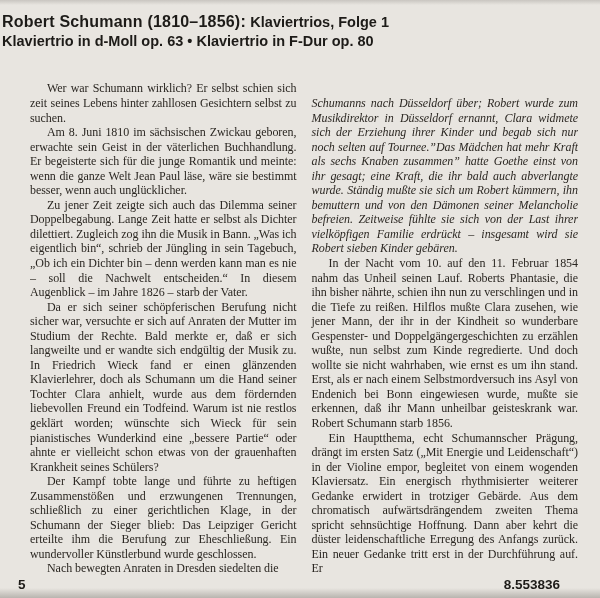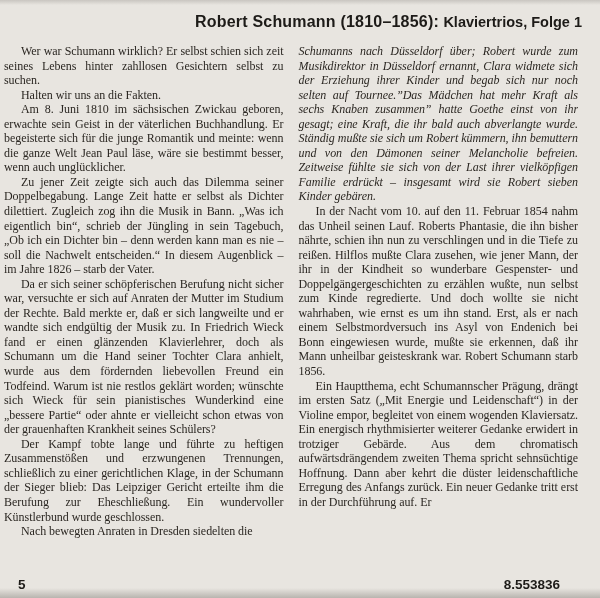--- a/index.html
+++ b/index.html
@@ -26,31 +26,31 @@
     content:"";position:absolute;left:0;bottom:0;right:0;height:10px;
     background:linear-gradient(to top,rgba(60,55,48,.28),rgba(60,55,48,0));
     pointer-events:none;
   }
   .header{
     margin:13px 18px 0 2px;
     font-family:"Liberation Sans",sans-serif;
     font-weight:bold;
     color:var(--head-ink);
     line-height:18px;
-    text-align:right;
   }
   .header .line1-name{font-size:16px;letter-spacing:.2px;}
   .header .line1-rest{font-size:14.5px;}
   .header .line2{font-size:14.5px;margin-top:1px;}
   .columns{
     display:flex;
     gap:15px;
-    margin:13px 22px 0 4px;
+    margin:13px 22px 0 30px;
     height:513px;
     overflow:hidden;
+    align-items:flex-end;
   }
   .col{
     flex:1 1 0;
     font-family:"Liberation Serif",serif;
     font-size:12px;
     line-height:14.55px;
     color:var(--ink);
     text-align:justify;
     letter-spacing:-0.05px;
     hyphens:none;
@@ -73,27 +73,27 @@
 </head>
 <body>
 
 <div class="page">
 
   <div class="header">
     <div class="line1">
       <span class="line1-name">Robert Schumann (1810–1856):</span>
       <span class="line1-rest">Klaviertrios, Folge 1</span>
     </div>
+    <div class="line2">Klaviertrio in d-Moll op. 63 • Klaviertrio in F-Dur op. 80</div>
   </div>
 
   <div class="columns">
 
     <div class="col">
       <p><span>Wer war Schumann wirklich? Er selbst schien sich zeit seines Lebens hinter zahllosen Gesichtern selbst zu suchen.</span></p>
-      <p><span>Halten wir uns an die Fakten.</span></p>
       <p><span>Am 8. Juni 1810 im sächsischen Zwickau geboren, erwachte sein Geist in der väterlichen Buchhandlung. Er begeisterte sich für die junge Romantik und meinte: wenn die ganze Welt Jean Paul läse, wäre sie bestimmt besser, wenn auch unglücklicher.</span></p>
       <p><span>Zu jener Zeit zeigte sich auch das Dilemma seiner Doppelbegabung. Lange Zeit hatte er selbst als Dichter dilettiert. Zugleich zog ihn die Musik in Bann. „Was ich eigentlich bin“, schrieb der Jüngling in sein Tagebuch, „Ob ich ein Dichter bin – denn werden kann man es nie – soll die Nachwelt entscheiden.“ In diesem Augenblick – im Jahre 1826 – starb der Vater.</span></p>
       <p><span>Da er sich seiner schöpferischen Berufung nicht sicher war, versuchte er sich auf Anraten der Mutter im Studium der Rechte. Bald merkte er, daß er sich langweilte und er wandte sich endgültig der Musik zu. In Friedrich Wieck fand er einen glänzenden Klavierlehrer, doch als Schumann um die Hand seiner Tochter Clara anhielt, wurde aus dem fördernden liebevollen Freund ein Todfeind. Warum ist nie restlos geklärt worden; wünschte sich Wieck für sein pianistisches Wunderkind eine „bessere Partie“ oder ahnte er vielleicht schon etwas von der grauenhaften Krankheit seines Schülers?</span></p>
       <p><span>Der Kampf tobte lange und führte zu heftigen Zusammenstößen und erzwungenen Trennungen, schließlich zu einer gerichtlichen Klage, in der Schumann der Sieger blieb: Das Leipziger Gericht erteilte ihm die Berufung zur Eheschließung. Ein wundervoller Künstlerbund wurde geschlossen.</span></p>
       <p><span>Nach bewegten Anraten in Dresden siedelten die</span></p>
     </div>
 
     <div class="col">
       <p class="no-indent"><span>Schumanns nach Düsseldorf über; Robert wurde zum Musikdirektor in Düsseldorf ernannt, Clara widmete sich der Erziehung ihrer Kinder und begab sich nur noch selten auf Tournee.”Das Mädchen hat mehr Kraft als sechs Knaben zusammen” hatte Goethe einst von ihr gesagt; eine Kraft, die ihr bald auch abverlangte wurde. Ständig mußte sie sich um Robert kümmern, ihn bemuttern und von den Dämonen seiner Melancholie befreien. Zeitweise fühlte sie sich von der Last ihrer vielköpfigen Familie erdrückt – insgesamt wird sie Robert sieben Kinder gebären.</span></p>
       <p><span>In der Nacht vom 10. auf den 11. Februar 1854 nahm das Unheil seinen Lauf. Roberts Phantasie, die ihn bisher nährte, schien ihn nun zu verschlingen und in die Tiefe zu reißen. Hilflos mußte Clara zusehen, wie jener Mann, der ihr in der Kindheit so wunderbare Gespenster- und Doppelgängergeschichten zu erzählen wußte, nun selbst zum Kinde regredierte. Und doch wollte sie nicht wahrhaben, wie ernst es um ihn stand. Erst, als er nach einem Selbstmordversuch ins Asyl von Endenich bei Bonn eingewiesen wurde, mußte sie erkennen, daß ihr Mann unheilbar geisteskrank war. Robert Schumann starb 1856.</span></p>

